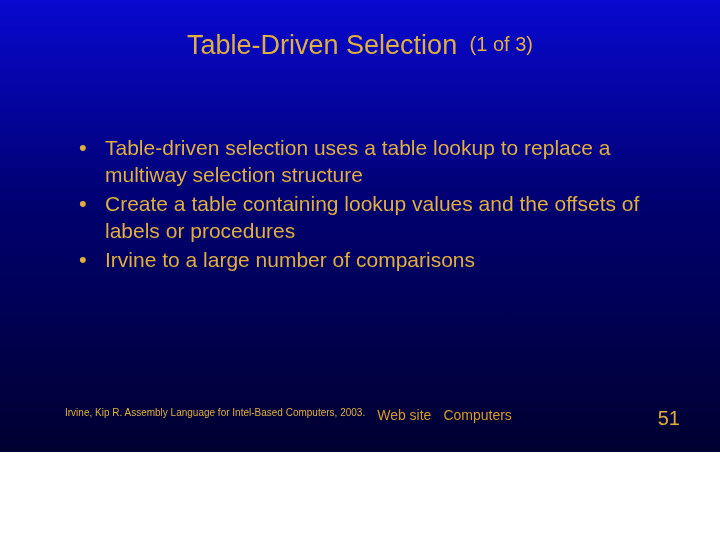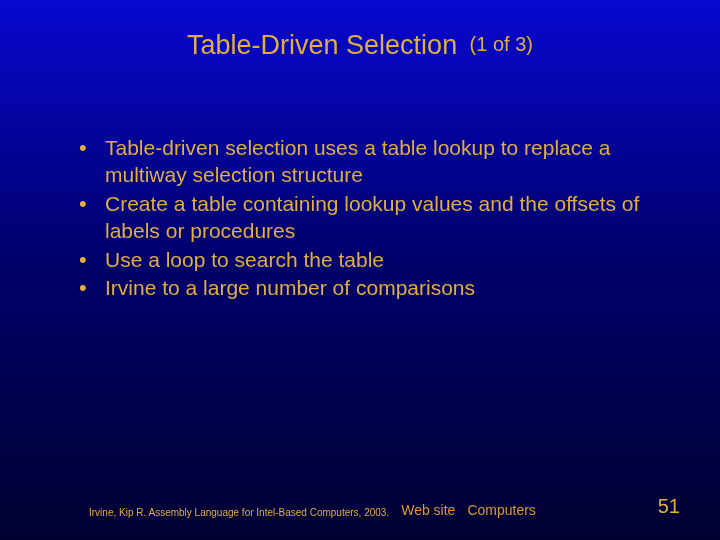--- a/index.html
+++ b/index.html
@@ -5,21 +5,21 @@
   html, body {
     margin: 0;
     padding: 0;
     width: 720px;
     height: 540px;
     overflow: hidden;
     font-family: Arial, Helvetica, sans-serif;
   }
   .slide {
     width: 720px;
-    height: 540px;
+    height: 452px;
     background: linear-gradient(to bottom, #0808d0 0%, #000070 45%, #000030 100%);
     position: relative;
     color: #ffd966;
     box-sizing: border-box;
   }
   .title-row {
     position: absolute;
     top: 30px;
     left: 0;
     width: 100%;
@@ -60,24 +60,24 @@
   ul.bullets > li::before {
     content: "•";
     position: absolute;
     left: 4px;
     top: -1px;
     font-size: 22px;
   }
   .footer {
     position: absolute;
     bottom: 22px;
-    left: 89px;
+    left: 65px;
     right: 40px;
     display: flex;
-    align-items: flex-end;
+    align-items: flex-start;
     color: #dfae3e;
   }
   .cite {
     font-size: 10px;
   }
   .link {
     color: #d89a2a;
     font-size: 14px;
     margin-left: 12px;
   }
@@ -93,21 +93,20 @@
 <div class="slide">
   <div class="title-row">
     <span class="title">Table-Driven Selection</span>
     <span class="title-count">(1 of 3)</span>
   </div>
 
   <div class="body">
     <ul class="bullets">
       <li>Table-driven selection uses a table lookup to replace a multiway selection structure</li>
       <li>Create a table containing lookup values and the offsets of labels or procedures</li>
-      <li>Use a loop to search the table</li>
       <li>Irvine to a large number of comparisons</li>
     </ul>
   </div>
 
   <div class="footer">
     <span class="cite">Irvine, Kip R. Assembly Language for Intel-Based Computers, 2003.</span>
     <a class="link">Web site</a>
     <a class="link">Computers</a>
     <span class="page-num">51</span>
   </div>

